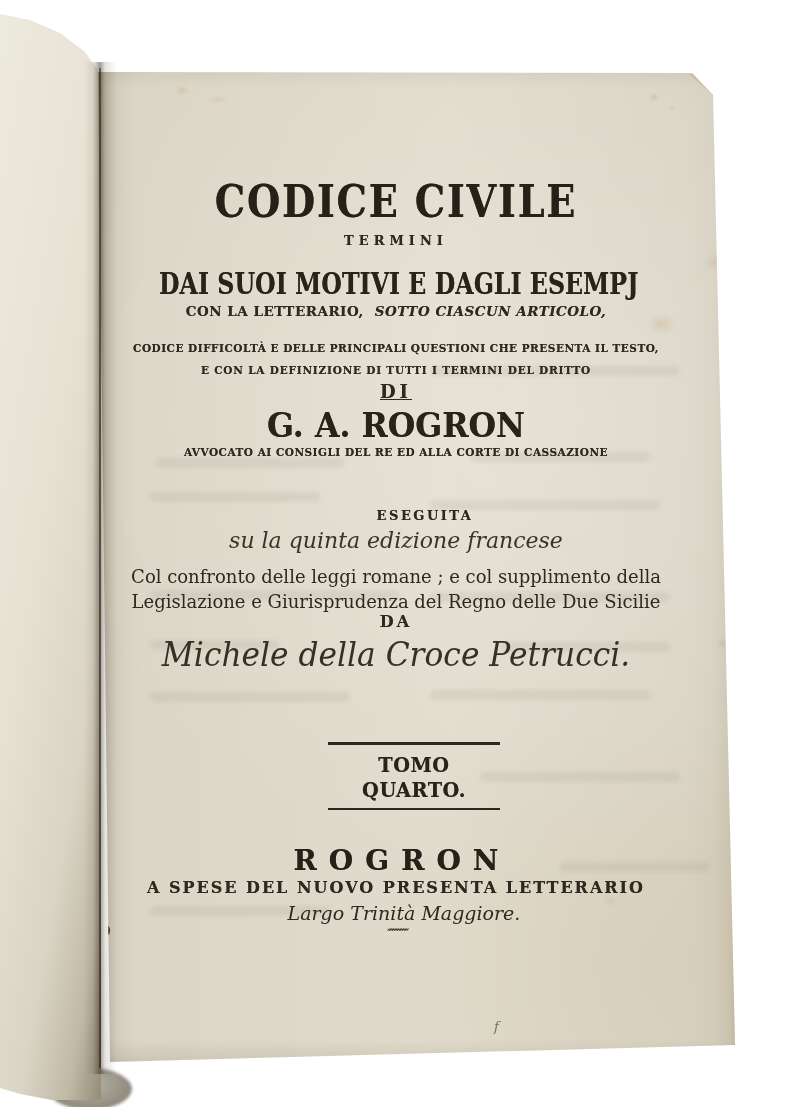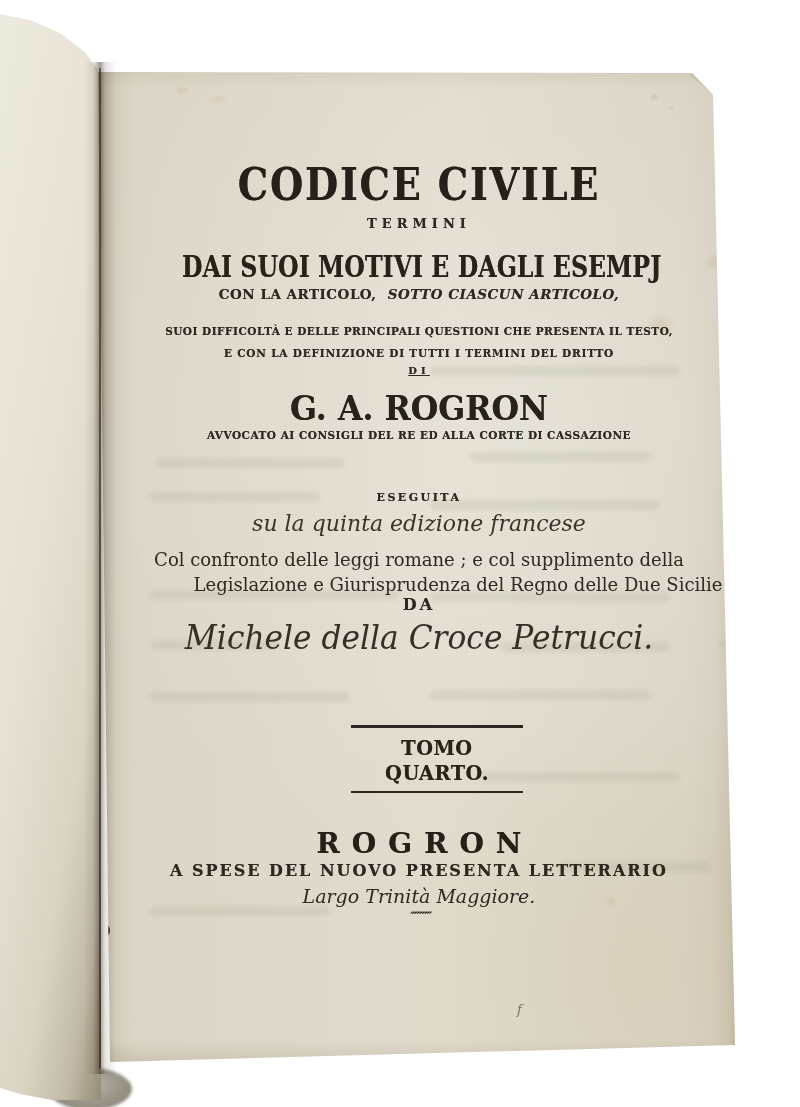--- a/index.html
+++ b/index.html
@@ -32,46 +32,46 @@
     filter:blur(.4px);}
   .gutter-crack{position:absolute;left:99px;top:68px;width:2px;height:1000px;
     background:rgba(40,28,16,0.55);filter:blur(.6px);}
 
   .stain{position:absolute;border-radius:50%;filter:blur(1px);
     background:radial-gradient(closest-side,rgba(174,134,66,0.55),rgba(174,134,66,0) 75%);}
   .speck{position:absolute;border-radius:50%;background:#33281a;filter:blur(.5px);}
   .bleed{position:absolute;height:10px;border-radius:5px;background:#8e9078;opacity:.14;filter:blur(2.2px);}
 
   
-  .content{position:absolute;left:0;top:0;width:600px;height:100%;color:#2d2820;margin-left:23px;}
+  .content{position:absolute;left:0;top:17px;width:600px;height:100%;color:#2d2820;}
   .ln{position:absolute;left:0;width:100%;text-align:center;line-height:1;white-space:nowrap;}
   .fat{font-weight:bold;text-shadow:0 0 .5px rgba(45,40,32,.65);}
   .ital{font-style:italic;}
   .t-main{top:93px;font-size:44px;letter-spacing:2px;transform:scaleX(.87);color:#262118;}
   .t-spiegato{top:147px;font-size:13px;letter-spacing:5px;}
   .t-motivi{top:182px;font-size:30px;transform:scaleX(.79);color:#282319;}
   .t-soluzione{top:218px;font-size:13.5px;letter-spacing:.5px;}
   .t-difficolta{top:256px;font-size:10.5px;letter-spacing:.5px;}
   .t-definizione{top:278px;font-size:10.5px;letter-spacing:.8px;}
-  .t-di{top:296px;font-size:10px;letter-spacing:4px;text-decoration:underline;}
+  .t-di{top:296px;font-size:18px;letter-spacing:4px;text-decoration:underline;}
   .t-author{top:321px;font-size:34px;transform:scaleX(.93);color:#282319;}
   .t-author-title{top:360px;font-size:10.5px;letter-spacing:.5px;}
   .t-versione{top:388px;font-size:22px;color:#3a3428;}
-  .t-eseguita{top:422px;font-size:11px;letter-spacing:2.5px;}
+  .t-eseguita{top:422px;font-size:13px;letter-spacing:2.5px;padding-left:29px;}
   .t-edizione{top:443px;font-size:22px;color:#3a3428;}
   .t-confronto1{top:481px;font-size:18px;}
-  .t-confronto2{top:506px;font-size:18px;padding-left:39px;}
+  .t-confronto2{top:506px;font-size:18px;}
   .t-da{top:527px;font-size:16px;letter-spacing:3px;}
   .t-translator{top:550px;font-size:34px;transform:scaleX(.92);color:#353026;}
   .tomo-box{position:absolute;top:655px;left:50%;width:172px;margin-left:-68px;text-align:center;}
   .tomo-rule{height:2.5px;background:#2c2820;box-shadow:0 0 .6px #2c2820;}
   .tomo-text{padding:7px 0 6px 0;font-size:21px;letter-spacing:.5px;transform:scaleX(.92);color:#282319;}
   .t-city{top:760px;font-size:28px;letter-spacing:12px;text-indent:12px;color:#262118;}
   .t-publisher{top:793px;font-size:16px;letter-spacing:2px;}
-  .t-address{top:817px;font-size:19px;}
+  .t-address{top:817px;font-size:19px;padding-left:8px;}
   .t-ornament{top:841px;font-size:10px;letter-spacing:-2px;transform:skewX(-18deg);}
   .t-year{top:850px;font-size:23px;letter-spacing:1.5px;color:#262118;}
   .sig-mark{position:absolute;left:398px;top:932px;font-size:13px;font-style:italic;opacity:.6;}
 </style>
 </head>
 <body>
 
 <div class="photo">
 
   <div class="spine-tail"></div>
@@ -106,24 +106,24 @@
     <div class="speck" style="left:0px;top:448px;width:5px;height:8px;"></div>
 
     <div class="dogear"></div>
     <div class="page-edges"></div>
 
     <div class="content">
       <div class="ln fat t-main">CODICE CIVILE</div>
       <div class="ln fat t-spiegato">TERMINI</div>
       <div class="ln fat t-motivi">DAI SUOI MOTIVI E DAGLI ESEMPJ</div>
       <div class="ln fat t-soluzione">
-        <span>CON LA ARTICOLO,</span>
+        <span>CON LA LETTERARIO,</span>
         <span class="ital" style="margin-left:6px">SOTTO CIASCUN ARTICOLO,</span>
       </div>
-      <div class="ln fat t-difficolta">SUOI DIFFICOLTÀ E DELLE PRINCIPALI QUESTIONI CHE PRESENTA IL TESTO,</div>
+      <div class="ln fat t-difficolta">CODICE DIFFICOLTÀ E DELLE PRINCIPALI QUESTIONI CHE PRESENTA IL TESTO,</div>
       <div class="ln fat t-definizione">E CON LA DEFINIZIONE DI TUTTI I TERMINI DEL DRITTO</div>
       <div class="ln fat t-di">DI</div>
       <div class="ln fat t-author">G. A. ROGRON</div>
       <div class="ln fat t-author-title">AVVOCATO AI CONSIGLI DEL RE ED ALLA CORTE DI CASSAZIONE</div>
       <div class="ln fat t-eseguita">ESEGUITA</div>
       <div class="ln t-confronto1">Col confronto delle leggi romane ; e col supplimento della</div>
       <div class="ln ital t-edizione">su la quinta edizione francese</div>
       <div class="ln t-confronto2">Legislazione e Giurisprudenza del Regno delle Due Sicilie</div>
       <div class="ln fat t-da">DA</div>
       <div class="ln ital t-translator">Michele della Croce Petrucci.</div>

